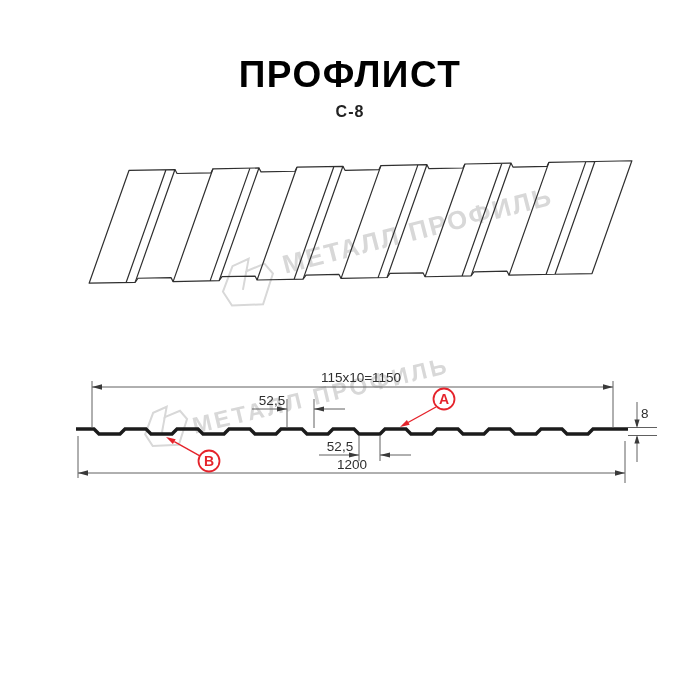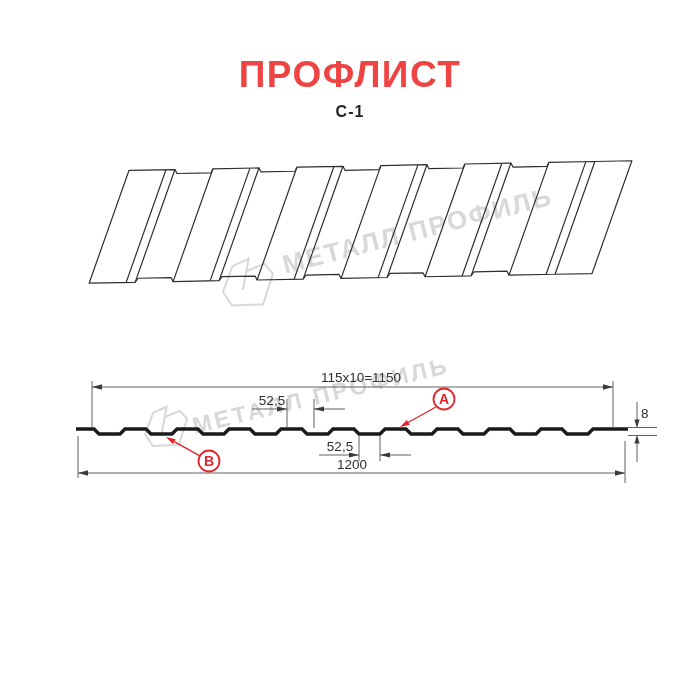--- a/index.html
+++ b/index.html
@@ -2,21 +2,21 @@
 <html><head>
 <meta charset="utf-8">
 <style>
   html,body{margin:0;padding:0;background:#ffffff;}
   .canvas{
     position:relative;width:700px;height:700px;background:#ffffff;overflow:hidden;
     font-family:"Liberation Sans","DejaVu Sans",sans-serif;
   }
   .title{
     position:absolute;top:54px;left:0;width:700px;text-align:center;
-    font-size:37px;font-weight:bold;letter-spacing:1.5px;color:#ef4444;
+    font-size:37px;font-weight:bold;letter-spacing:1.5px;color:#000000;
   }
   .subtitle{
     position:absolute;top:103px;left:0;width:700px;text-align:center;
     font-size:16px;font-weight:bold;letter-spacing:1px;color:#222222;
   }
   .footer-note{
     position:absolute;top:619px;left:0;width:700px;text-align:center;
     font-size:16.5px;font-weight:bold;letter-spacing:0.4px;color:#2e2e2e;
   }
   .wm{
@@ -31,21 +31,21 @@
   svg.main{position:absolute;left:0;top:0;z-index:2;}
   .dim-text{font-size:13.5px;fill:#2e2e2e;font-family:"Liberation Sans","DejaVu Sans",sans-serif;}
   .red-label{font-size:14px;font-weight:bold;font-family:"Liberation Sans","DejaVu Sans",sans-serif;}
 </style>
 </head>
 <body>
 
 <div class="canvas">
 
   <div class="title">ПРОФЛИСТ</div>
-  <div class="subtitle">С-1</div>
+  <div class="subtitle">С-8</div>
 
   <svg class="wm-logo wm-logo1" width="62" height="54" viewBox="0 0 62 54">
     <path d="M 4 32 L 17 8 L 34 3 L 30 15 L 49 10 L 56 21 L 42 50 L 11 47 Z" fill="none" stroke="#d8d8d8" stroke-width="2"></path>
     <path d="M 30 15 L 24 33" fill="none" stroke="#d8d8d8" stroke-width="2"></path>
   </svg>
   <div class="wm wm1">МЕТАЛЛ ПРОФИЛЬ</div>
 
   <svg class="wm-logo wm-logo2" width="52" height="46" viewBox="0 0 62 54">
     <path d="M 4 32 L 17 8 L 34 3 L 30 15 L 49 10 L 56 21 L 42 50 L 11 47 Z" fill="none" stroke="#d8d8d8" stroke-width="2.4"></path>
     <path d="M 30 15 L 24 33" fill="none" stroke="#d8d8d8" stroke-width="2.4"></path>

